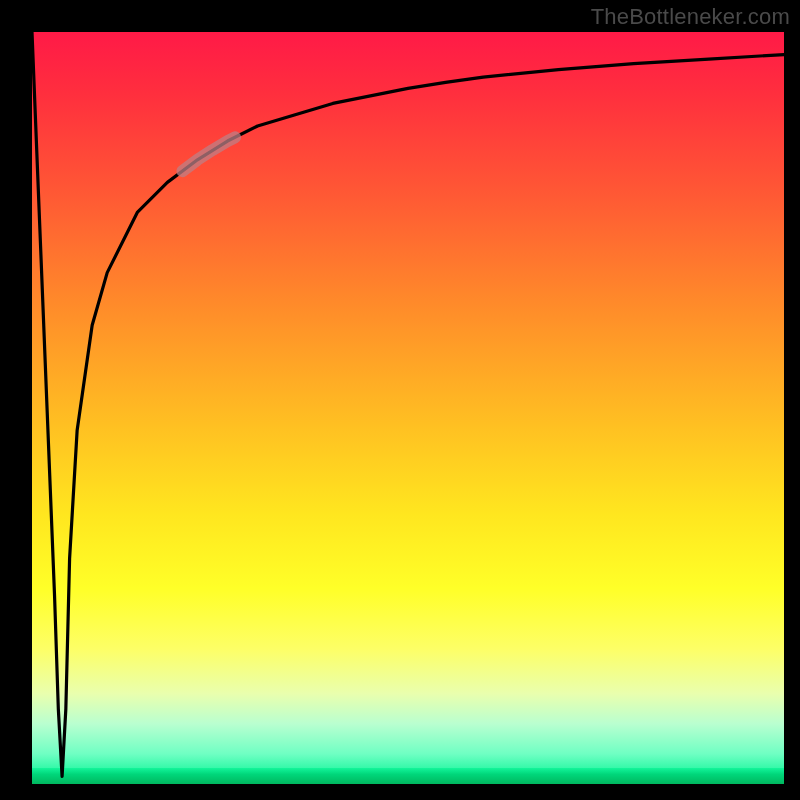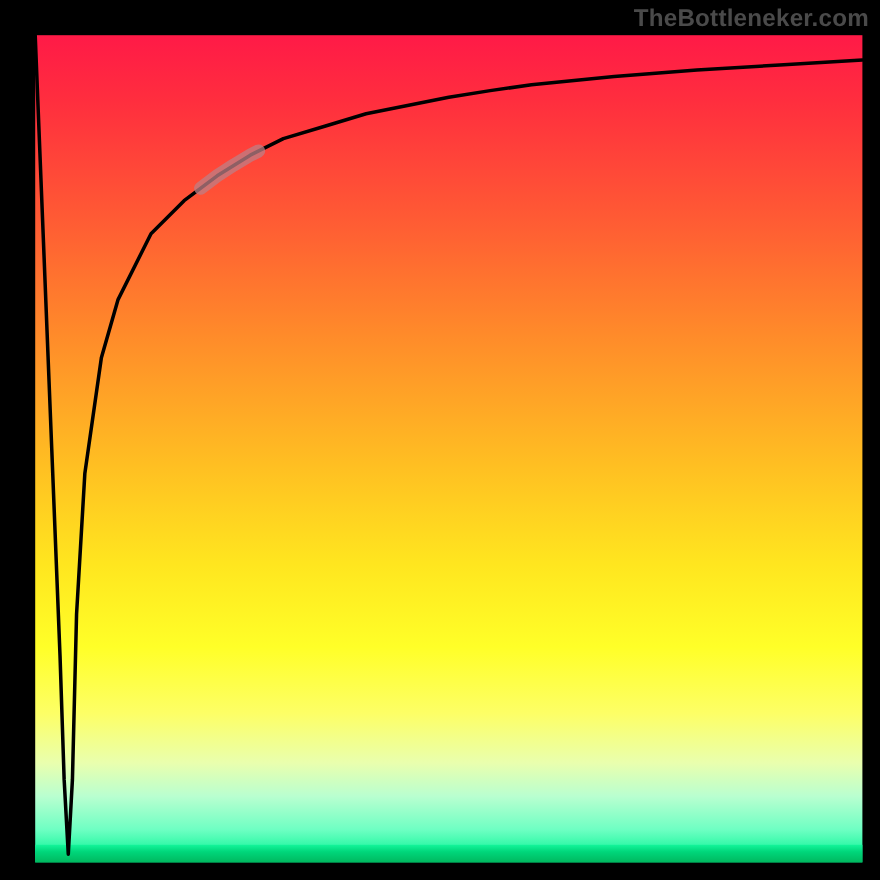--- a/index.html
+++ b/index.html
@@ -16,21 +16,21 @@
     width: 800px;
     height: 800px;
     background: #000;
   }
   .watermark {
     position: absolute;
     top: 4px;
     right: 10px;
     color: #4a4a4a;
     font-size: 22px;
-    font-weight: 700;
+    font-weight: 400;
     letter-spacing: 0.2px;
     user-select: none;
   }
   .plot-area {
     position: absolute;
     left: 32px;
     top: 32px;
     width: 752px;
     height: 752px;
     background: linear-gradient(

